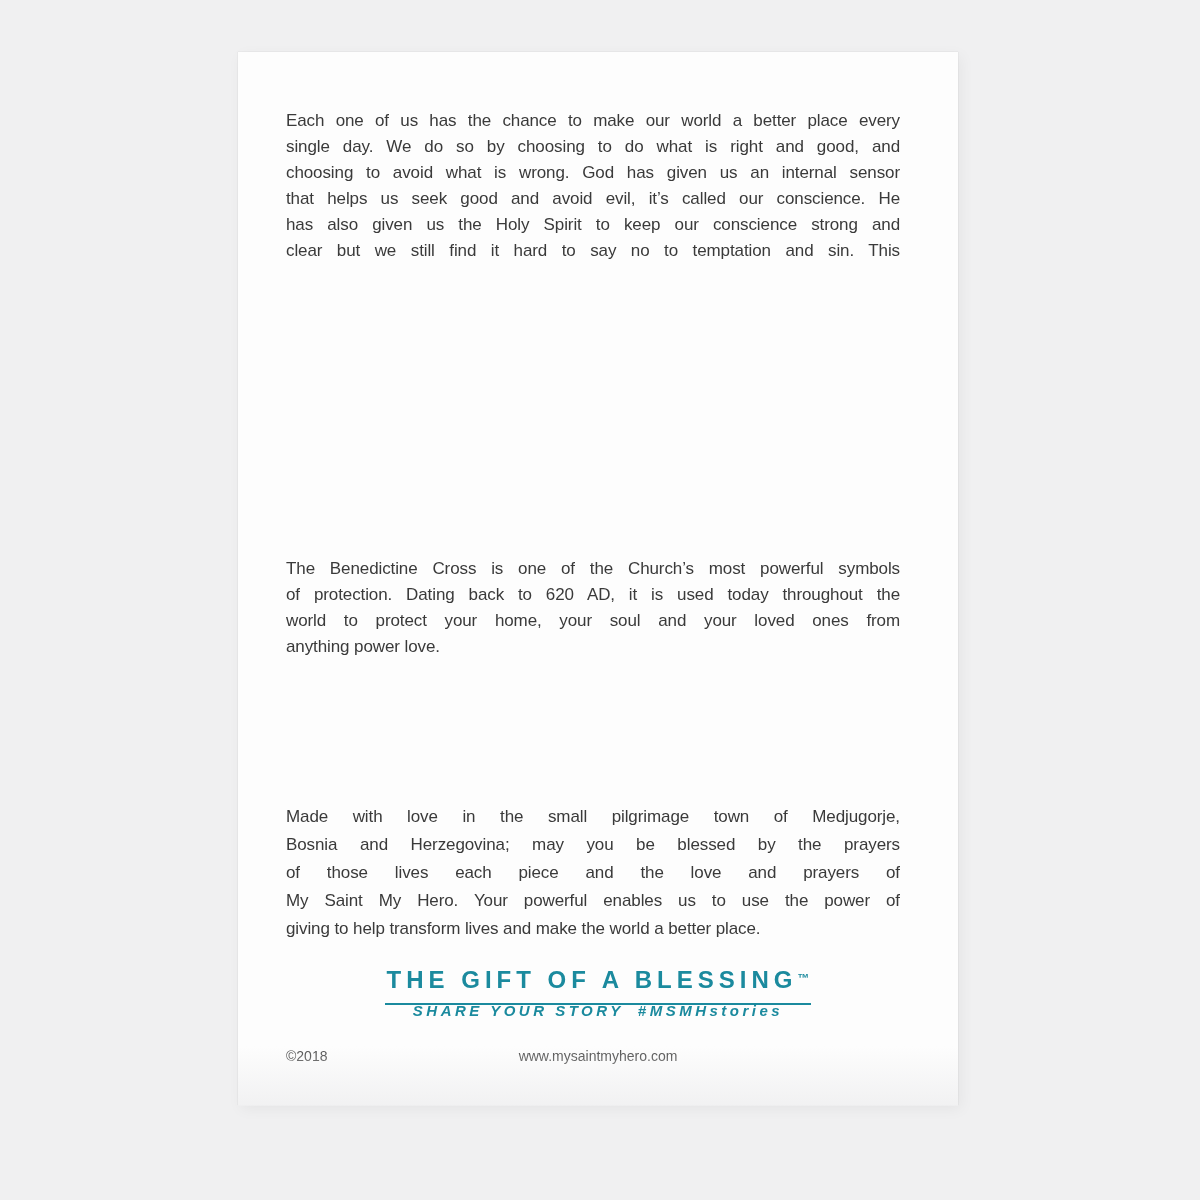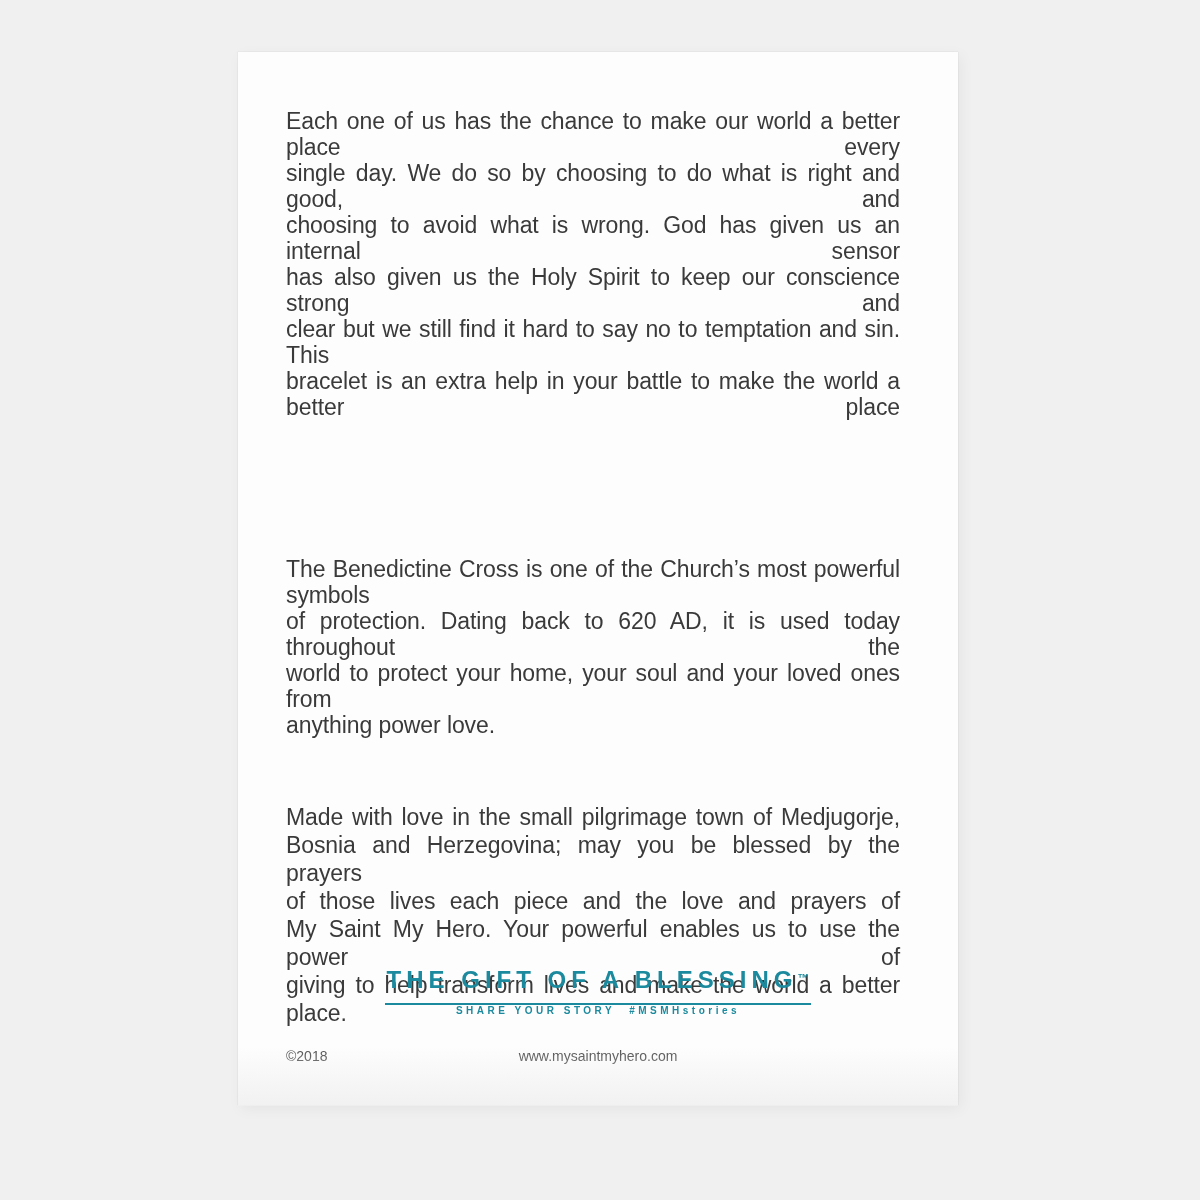--- a/index.html
+++ b/index.html
@@ -30,21 +30,21 @@
     left: 0; right: 0; bottom: -1px;
     height: 60px;
     background: linear-gradient(to bottom, rgba(240,240,241,0) 0%, rgba(240,240,241,0.9) 100%);
     pointer-events: none;
   }
   .para {
     position: absolute;
     left: 48px;
     width: 614px;
     color: #3a3a3a;
-    font-size: 23px;
+    font-size: 17px;
     letter-spacing: -0.1px;
   }
   .para .jline {
     text-align: justify;
     text-align-last: justify;
   }
   .para .jline.last {
     text-align-last: left;
   }
   .para-intro   { top: 56px;  line-height: 26px; }
@@ -79,22 +79,23 @@
   }
   .tagline {
     position: absolute;
     top: 949px;
     left: 0;
     width: 100%;
     text-align: center;
     line-height: 20px;
     color: var(--accent, #1b8a9e);
     font-weight: bold;
-    font-size: 10px;
+    font-size: 15px;
     letter-spacing: 3.5px;
+    font-style: italic;
   }
   .tagline .hashtag {
     margin-left: 14px;
   }
   .footer {
     position: absolute;
     top: 995px;
     left: 0;
     width: 100%;
     line-height: 18px;
@@ -115,23 +116,23 @@
 </head>
 <body>
 
 <div class="stage">
   <div class="card">
 
     <div class="para para-intro">
         <div class="jline">Each one of us has the chance to make our world a better place every</div>
         <div class="jline">single day. We do so by choosing to do what is right and good, and</div>
         <div class="jline">choosing to avoid what is wrong.  God has given us an internal sensor</div>
+        <div class="jline">that helps us seek good and avoid evil, it’s called our conscience.  He</div>
         <div class="jline">has also given us the Holy Spirit to keep our conscience strong and</div>
         <div class="jline">clear but we still find it hard to say no to temptation and sin. This</div>
-        <div class="jline">bracelet is an extra help in your battle to make the world a better place</div>
       </div>
 
     <div class="para para-cross">
         <div class="jline">The Benedictine Cross is one of the Church’s most powerful symbols</div>
         <div class="jline">of protection. Dating back to 620 AD, it is used today throughout the</div>
         <div class="jline">world to protect your home, your soul and your loved ones from</div>
         <div class="jline last">anything power love.</div>
       </div>
 
     <div class="para para-made">

